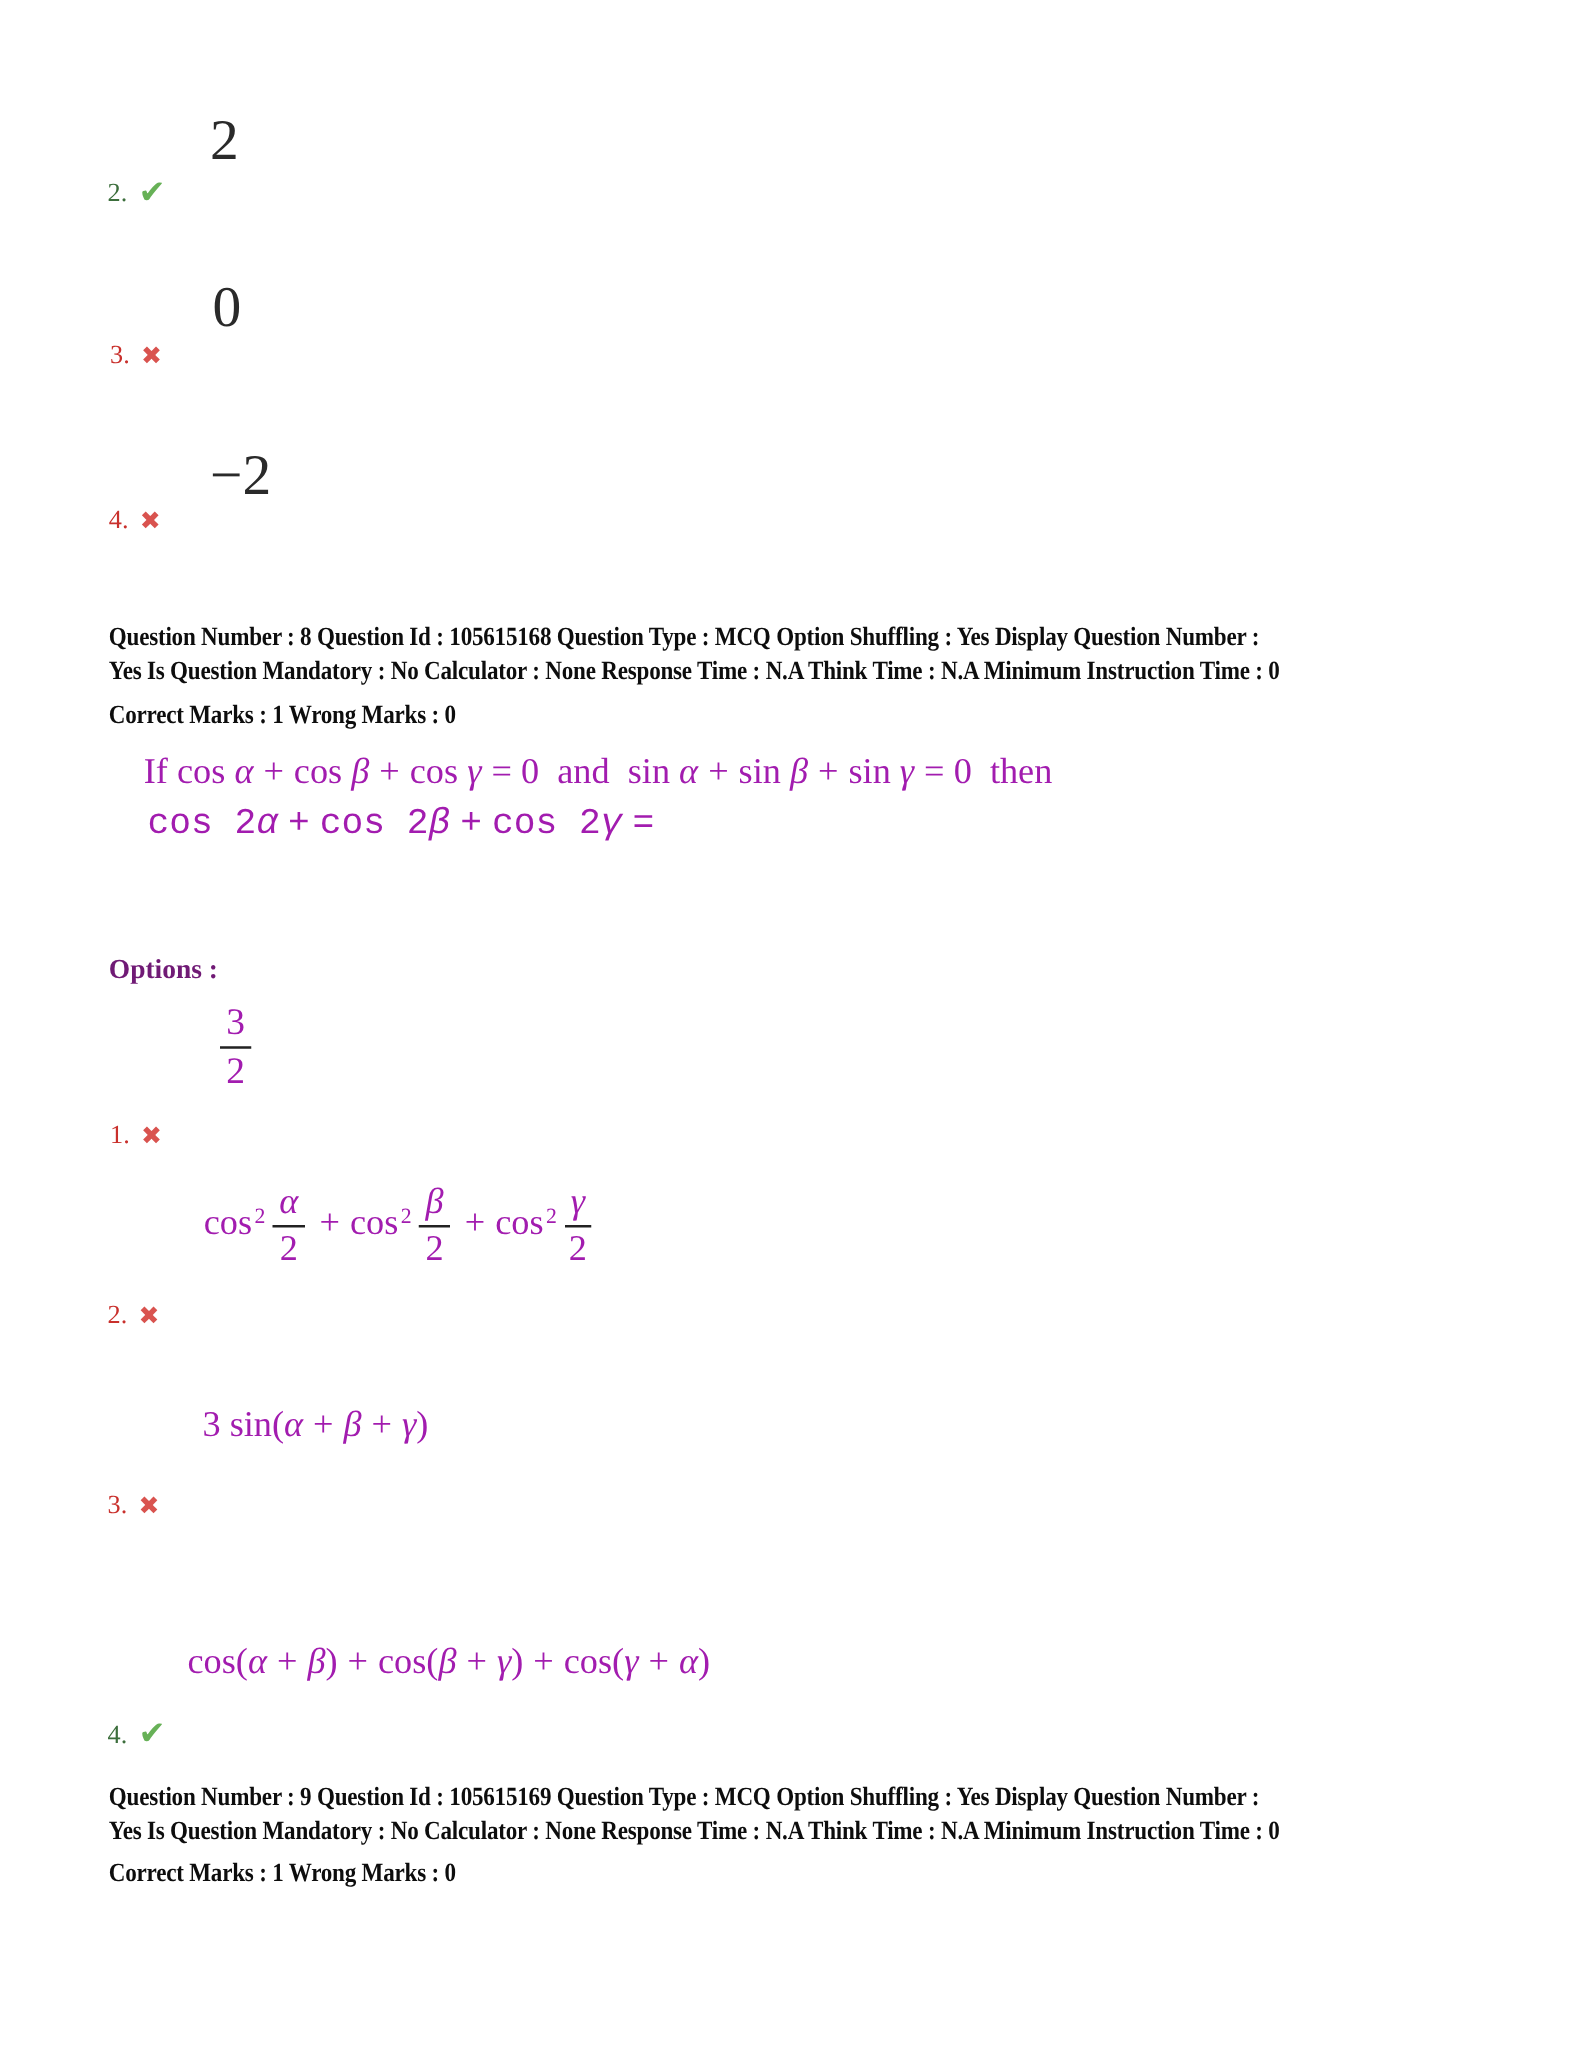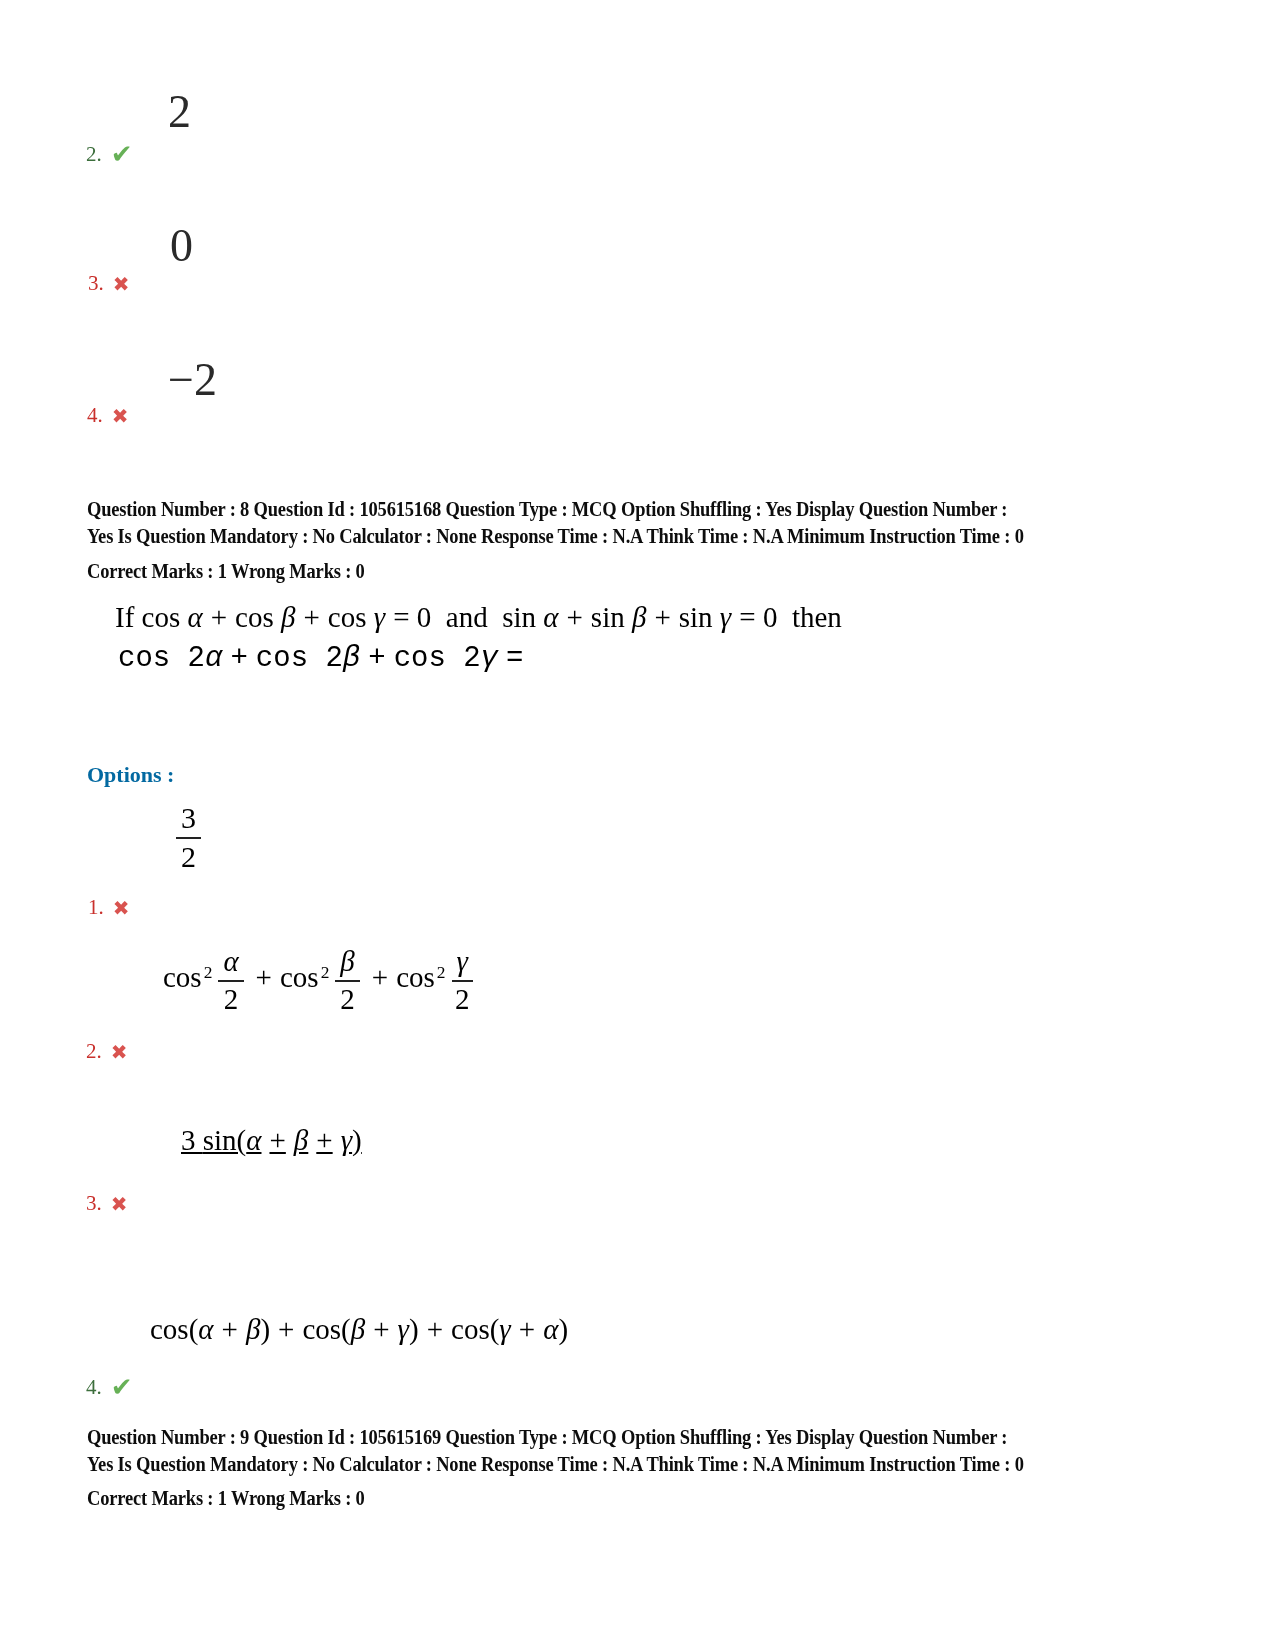--- a/index.html
+++ b/index.html
@@ -39,25 +39,25 @@
     color:#0d0d0d;
     white-space:nowrap;
     transform:scaleX(0.88);
     transform-origin:0 0;
     letter-spacing:-0.2px;
   }
 
   .options-label {
     font-weight:bold;
     font-size:22px;
-    color:#0369a1;
+    color:#701a75;
   }
 
   
-  .math { font-size:29px; color:#000000; }
+  .math { font-size:29px; color:#a21caf; }
   .math span { white-space:pre; }
   .math .it  { font-style:italic; }
   .math .fn  { }
   .math .rm  { }
   .math .op  { margin:0 8px; }
   .math .rel { margin-left:8px; }
   .math .sup {
     font-size:0.60em;
     position:relative; top:-0.55em;
     margin:0 2px 0 2px;
@@ -115,21 +115,21 @@
   <span class="num wrong">1.</span>
   <span class="micon cross">✖</span>
 </div>
 
 <div class="abs math" style="left:163px; top:946px;"><span class="fn">cos</span><span class="sup">2</span><span class="frac"><span class="fnum it">α</span><span class="fden">2</span></span><span class="op">+</span><span class="fn">cos</span><span class="sup">2</span><span class="frac"><span class="fnum it">β</span><span class="fden">2</span></span><span class="op">+</span><span class="fn">cos</span><span class="sup">2</span><span class="frac"><span class="fnum it">γ</span><span class="fden">2</span></span></div>
 <div class="abs marker" style="left:86px; top:1039px;">
   <span class="num wrong">2.</span>
   <span class="micon cross">✖</span>
 </div>
 
-<div class="abs math" style="left:181px; top:1124px;text-decoration:underline;"><span class="rm">3 </span><span class="fn">sin(</span><span class="it">α</span><span class="op">+</span><span class="it">β</span><span class="op">+</span><span class="it">γ</span><span class="fn">)</span></div>
+<div class="abs math" style="left:162px; top:1124px;"><span class="rm">3 </span><span class="fn">sin(</span><span class="it">α</span><span class="op">+</span><span class="it">β</span><span class="op">+</span><span class="it">γ</span><span class="fn">)</span></div>
 <div class="abs marker" style="left:86px; top:1191px;">
   <span class="num wrong">3.</span>
   <span class="micon cross">✖</span>
 </div>
 
 <div class="abs math" style="left:150px; top:1313px;"><span class="fn">cos(</span><span class="it">α</span><span class="op">+</span><span class="it">β</span><span class="fn">)</span><span class="op">+</span><span class="fn">cos(</span><span class="it">β</span><span class="op">+</span><span class="it">γ</span><span class="fn">)</span><span class="op">+</span><span class="fn">cos(</span><span class="it">γ</span><span class="op">+</span><span class="it">α</span><span class="fn">)</span></div>
 <div class="abs marker" style="left:86px; top:1374px;">
   <span class="num correct">4.</span>
   <span class="micon check">✔</span>
 </div>

